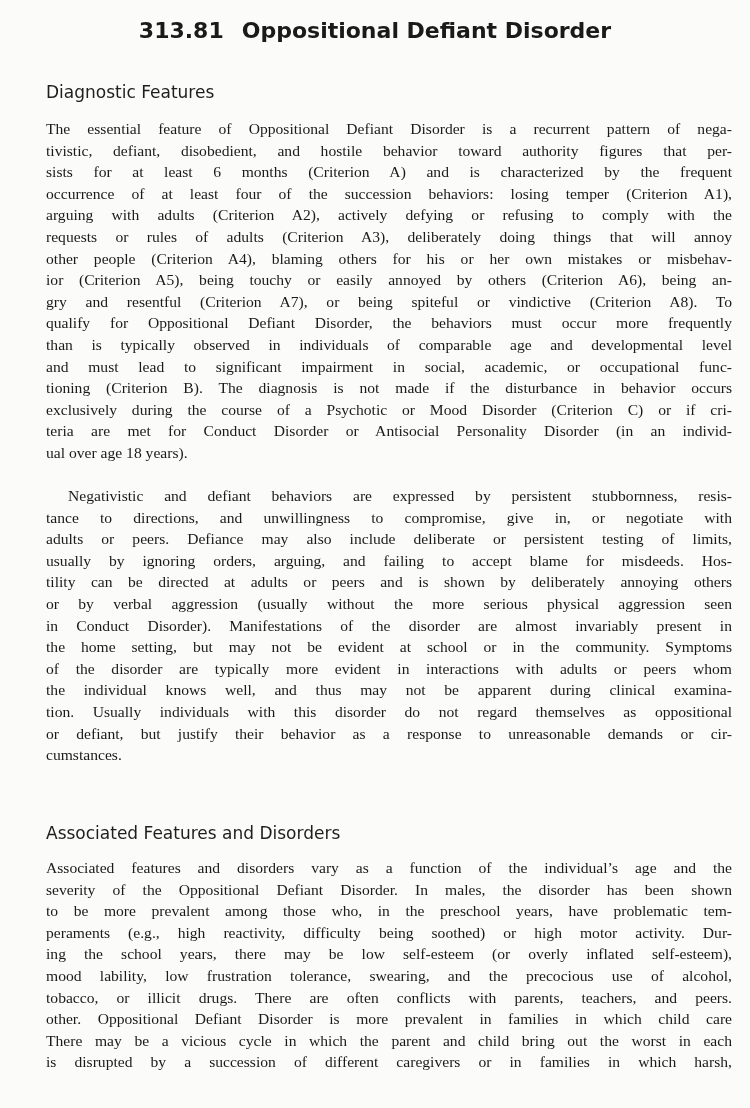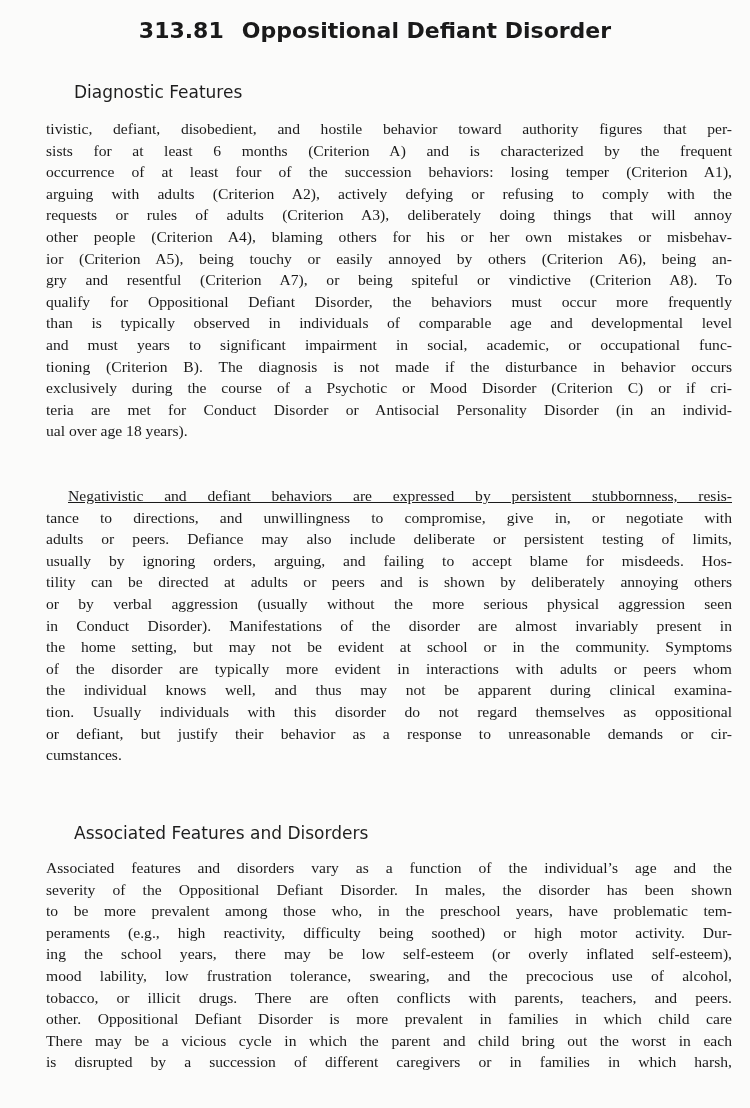--- a/index.html
+++ b/index.html
@@ -34,21 +34,20 @@
     color: #1a1a1a;
     white-space: pre;
   }
   .title .num { margin-right: 18px; }
   .section-heading {
     position: absolute;
     left: 46px;
     font-family: "DejaVu Sans", sans-serif;
     font-size: 17px;
     color: #1e1e1e;
-    margin-left: 28px;
   }
   .h-diag { top: 78px; }
   .h-assoc { top: 819px; }
   .para {
     position: absolute;
     left: 46px;
     width: 686px;
     font-family: "Liberation Serif", serif;
     font-size: 15.6px;
     line-height: 21.6px;
@@ -57,46 +56,47 @@
   .line {
     display: block;
     white-space: nowrap;
     text-align: justify;
     text-align-last: justify;
     height: 21.6px;
   }
   .line.last {
     text-align-last: left;
   }
-  .line.indent { padding-left: 22px; text-decoration: underline; }
+  .line.indent { padding-left: 22px; }
   .p1 { top: 114px; }
   .p2 { top: 481px; }
   .p3 { top: 853px; }
 </style>
 </head>
 <body>
 
 <div class="page">
 
   <div class="title"><span class="num">313.81</span><span>Oppositional Defiant Disorder</span></div>
 
   <div class="section-heading h-diag">Diagnostic Features</div>
 
   <div class="para p1">
+    <span class="line">The essential feature of Oppositional Defiant Disorder is a recurrent pattern of nega-</span>
     <span class="line">tivistic, defiant, disobedient, and hostile behavior toward authority figures that per-</span>
     <span class="line">sists for at least 6 months (Criterion A) and is characterized by the frequent</span>
     <span class="line">occurrence of at least four of the succession behaviors: losing temper (Criterion A1),</span>
     <span class="line">arguing with adults (Criterion A2), actively defying or refusing to comply with the</span>
     <span class="line">requests or rules of adults (Criterion A3), deliberately doing things that will annoy</span>
     <span class="line">other people (Criterion A4), blaming others for his or her own mistakes or misbehav-</span>
     <span class="line">ior (Criterion A5), being touchy or easily annoyed by others (Criterion A6), being an-</span>
     <span class="line">gry and resentful (Criterion A7), or being spiteful or vindictive (Criterion A8). To</span>
     <span class="line">qualify for Oppositional Defiant Disorder, the behaviors must occur more frequently</span>
     <span class="line">than is typically observed in individuals of comparable age and developmental level</span>
-    <span class="line">and must years to significant impairment in social, academic, or occupational func-</span>
+    <span class="line">and must lead to significant impairment in social, academic, or occupational func-</span>
     <span class="line">tioning (Criterion B). The diagnosis is not made if the disturbance in behavior occurs</span>
     <span class="line">exclusively during the course of a Psychotic or Mood Disorder (Criterion C) or if cri-</span>
     <span class="line">teria are met for Conduct Disorder or Antisocial Personality Disorder (in an individ-</span>
     <span class="line last">ual over age 18 years).</span>
   </div>
 
   <div class="para p2">
     <span class="line indent">Negativistic and defiant behaviors are expressed by persistent stubbornness, resis-</span>
     <span class="line">tance to directions, and unwillingness to compromise, give in, or negotiate with</span>
     <span class="line">adults or peers. Defiance may also include deliberate or persistent testing of limits,</span>

